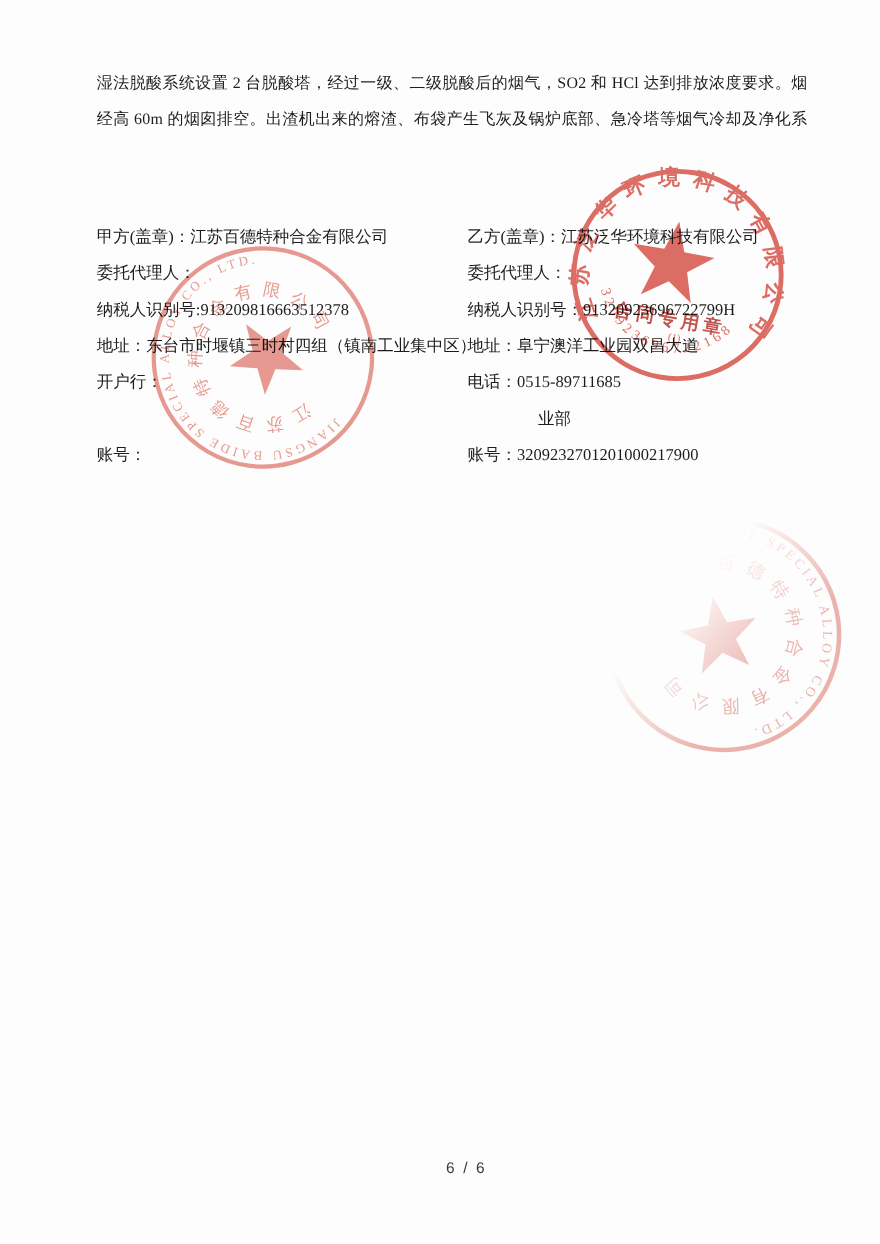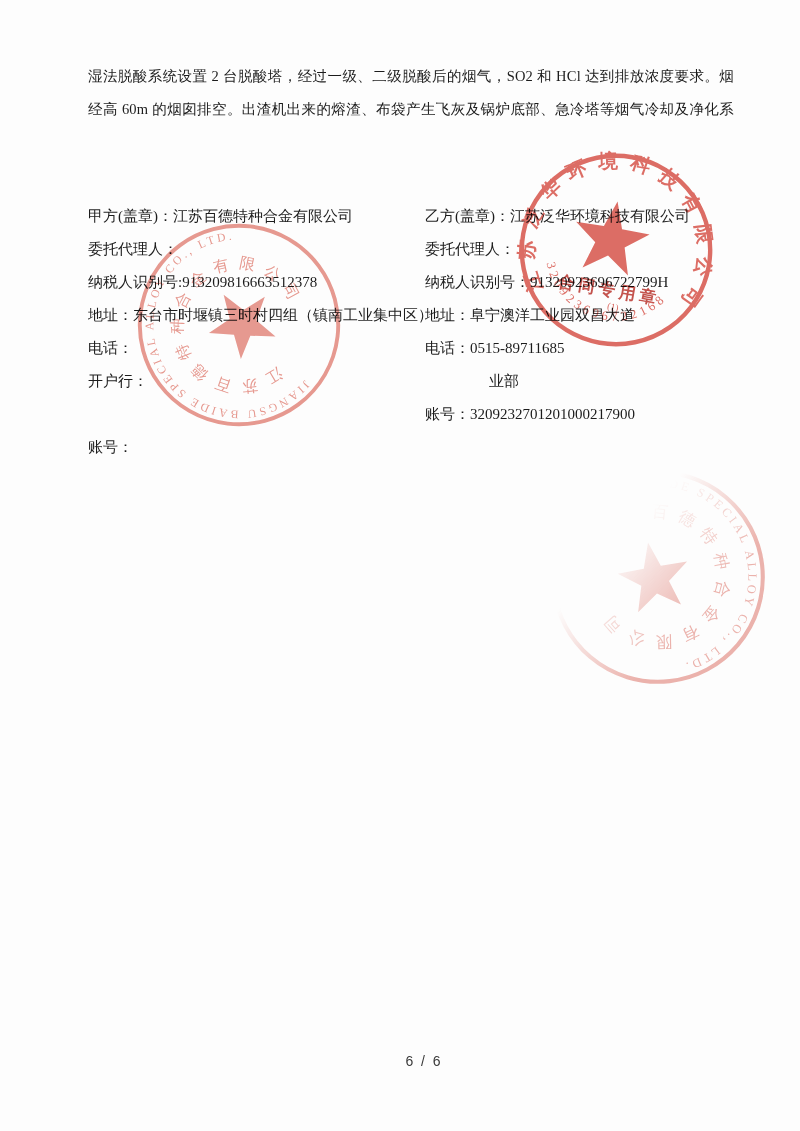--- a/index.html
+++ b/index.html
@@ -48,21 +48,20 @@
   <div class="para">
     <div class="pline just">湿法脱酸系统设置 2 台脱酸塔，经过一级、二级脱酸后的烟气，SO2 和 HCl 达到排放浓度要求。烟气</div>
     <div class="pline just">经高 60m 的烟囱排空。出渣机出来的熔渣、布袋产生飞灰及锅炉底部、急冷塔等烟气冷却及净化系统产</div>
   </div>
 
   <div class="sig sig-a">
     <div class="row">甲方(盖章)：江苏百德特种合金有限公司</div>
     <div class="row">委托代理人：</div>
     <div class="row">纳税人识别号:913209816663512378</div>
     <div class="row">地址：东台市时堰镇三时村四组（镇南工业集中区）</div>
-    <div class="row">电话：</div>
     <div class="row">开户行：</div>
     <div class="row"></div>
     <div class="row">账号：</div>
   </div>
 
   <div class="sig sig-b">
     <div class="row">乙方(盖章)：江苏泛华环境科技有限公司</div>
     <div class="row">委托代理人：</div>
     <div class="row">纳税人识别号：91320923696722799H</div>
     <div class="row">地址：阜宁澳洋工业园双昌大道</div>

